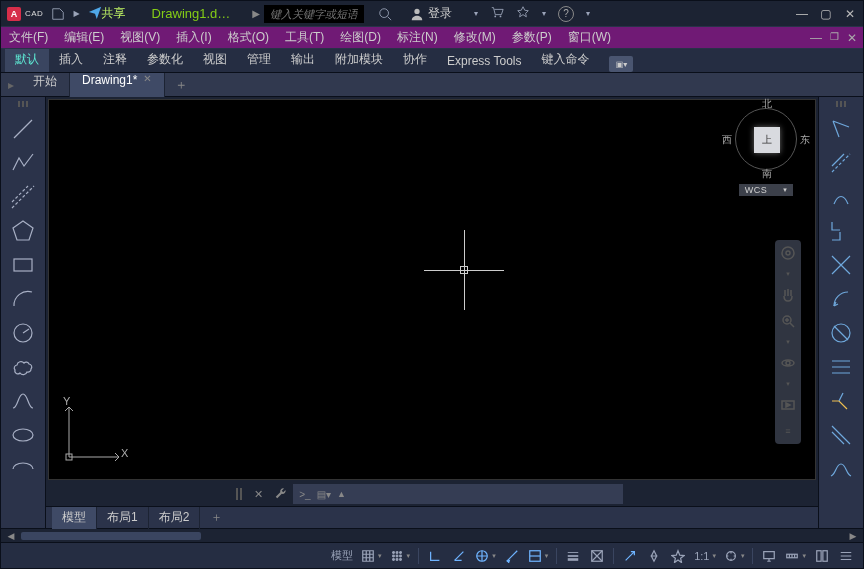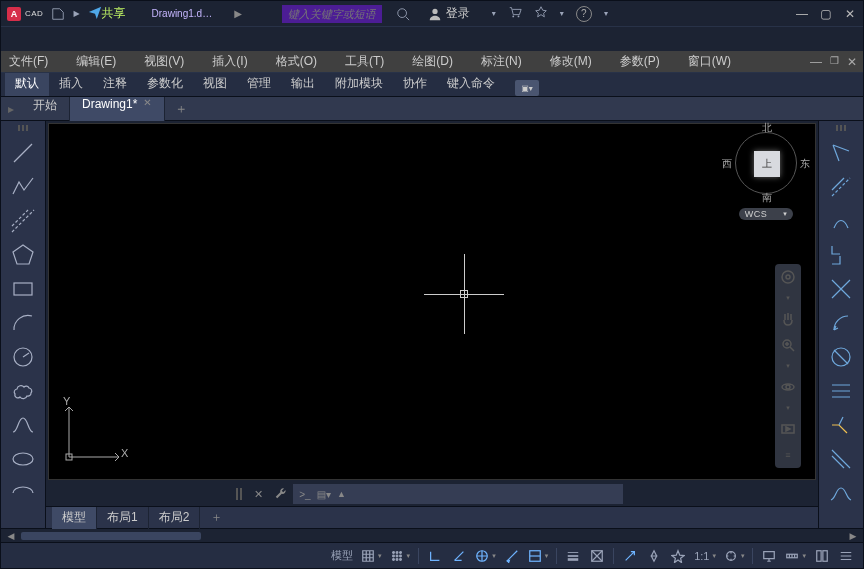--- a/index.html
+++ b/index.html
@@ -6,44 +6,44 @@
   html, body { width: 864px; height: 569px; overflow: hidden; font-family: "Microsoft YaHei", sans-serif; font-size: 12px; background: #1c2333; color: #ccc; }
   .app { width: 864px; height: 569px; display: flex; flex-direction: column; border: 1px solid #0a0f1a; }
 
   
   .titlebar { height: 26px; background: #1c2333; display: flex; align-items: center; gap: 8px; padding: 0 6px; border-bottom: 1px solid #283248; }
   .badge-a { width: 14px; height: 14px; background: #d62e4a; color: #fff; font-size: 9px; font-weight: bold; display: flex; align-items: center; justify-content: center; border-radius: 2px; }
   .badge-cad { font-size: 8px; letter-spacing: 0.5px; color: #ddd; margin-left: -4px; }
   .titlebar .icn { color: #9aa3b8; display: flex; align-items: center; }
   .titlebar .icn svg { width: 14px; height: 14px; }
   .share-link { color: #bef264; font-size: 12px; display: flex; }
-  .drawname { color: #c4b5fd; font-size: 10px; margin-left: 18px; }
+  .drawname { color: #84cc16; font-size: 13px; margin-left: 18px; }
   .searchwrap { display: flex; align-items: center; margin-left: 14px; }
   .searchwrap .tri { color: #888; font-size: 10px; margin-right: 4px; }
-  .searchbox { width: 100px; height: 18px; background: #4c1d95; border: none; color: #aaa; font-style: italic; font-size: 11px; padding: 0 6px; outline: none; margin-left: 36px; }
+  .searchbox { width: 100px; height: 18px; background: #000000; border: none; color: #aaa; font-style: italic; font-size: 11px; padding: 0 6px; outline: none; }
   .titlebar .spacer { flex: 1; }
   .login { display: flex; align-items: center; gap: 4px; font-size: 12px; color: #ccc; margin-left: 10px; }
   .topicons { display: flex; align-items: center; gap: 12px; margin-left: 14px; color: #9aa3b8; }
   .topicons svg { width: 14px; height: 14px; }
   .winctrl { display: flex; gap: 10px; margin-left: 14px; color: #bbb; }
   .winctrl .wc { width: 14px; height: 14px; display: flex; align-items: center; justify-content: center; }
 
   
-  .menubar { height: 22px; background: #404040; display: flex; align-items: center; padding: 0 8px; gap: 28px; border-bottom: 1px solid #283248; position: relative; margin-top: 24px; }
+  .menubar { height: 22px; background: #701a75; display: flex; align-items: center; padding: 0 8px; gap: 16px; border-bottom: 1px solid #283248; position: relative; }
   .menubar .m { color: #ccc; font-size: 12px; cursor: pointer; }
   .menubar .rightctrl { position: absolute; right: 6px; display: flex; gap: 8px; color: #aaa; }
 
   
   .menubar2 { height: 22px; background: #1c2333; display: flex; align-items: center; padding: 0 8px; gap: 20px; border-bottom: 1px solid #283248; }
   .menubar2 .m { color: #ccc; font-size: 12px; cursor: pointer; }
 
   
   .ribbon { height: 24px; background: #252d42; display: flex; align-items: flex-end; padding: 0 4px; gap: 0; border-bottom: 1px solid #0a0f1a; }
   .ribbon .tab { padding: 4px 10px; font-size: 12px; color: #ccc; cursor: pointer; }
-  .ribbon .tab.active { background: #3a4560; color: #ffffff; }
+  .ribbon .tab.active { background: #3a4560; color: #5eead4; }
   .ribbon .tailicon { width: 24px; height: 16px; background: #4a5570; margin-left: 10px; display: flex; align-items: center; justify-content: center; font-size: 8px; color: #ccc; border-radius: 2px; }
 
   
   .doctabs { height: 24px; background: #31394f; display: flex; align-items: center; border-bottom: 1px solid #0a0f1a; }
   .doctabs .dtab { padding: 0 12px; height: 24px; display: flex; align-items: flex-start; gap: 6px; font-size: 12px; color: #ccc; cursor: pointer; border-right: 1px solid #1c2333; }
   .doctabs .dtab.active { background: #3f4a66; color: #fff; }
   .doctabs .dtab .close { color: #888; font-size: 10px; }
   .doctabs .plus { padding: 0 10px; color: #888; font-size: 13px; }
   .doctabs .pin { width: 20px; display: flex; justify-content: center; color: #666; }
 
@@ -72,21 +72,21 @@
 
   
   .viewcube { position: absolute; right: 14px; top: 8px; width: 70px; text-align: center; font-size: 10px; color: #999; pointer-events: auto; }
   .viewcube .ring { width: 62px; height: 62px; border: 1px solid #555; border-radius: 50%; margin: 0 auto; position: relative; }
   .viewcube .face { position: absolute; width: 26px; height: 26px; background: #d8dadf; color: #333; font-size: 10px; display: flex; align-items: center; justify-content: center; left: 18px; top: 18px; box-shadow: 0 0 6px rgba(255,255,255,0.4); }
   .viewcube .ring .lbl { position: absolute; font-size: 10px; color: #aaa; }
   .viewcube .ring .n { top: -12px; left: 26px; }
   .viewcube .ring .s { bottom: -12px; left: 26px; }
   .viewcube .ring .w { left: -14px; top: 24px; }
   .viewcube .ring .e { right: -14px; top: 24px; }
-  .viewcube .wcs { margin-top: 14px; background: rgba(120,128,148,0.5); border-radius: 6px; padding: 1px 6px; display: inline-flex; gap: 16px; align-items: center; color: #d0d0d0; font-size: 9px; letter-spacing: 0.5px; }
+  .viewcube .wcs { margin-top: 14px; background: rgba(120,128,148,0.5); border-radius: 0; padding: 1px 6px; display: inline-flex; gap: 16px; align-items: center; color: #d0d0d0; font-size: 9px; letter-spacing: 0.5px; }
 
   
   .navbar { position: absolute; right: 14px; top: 140px; width: 26px; background: rgba(80,88,108,0.6); border-radius: 4px; display: flex; flex-direction: column; align-items: center; padding: 4px 0; gap: 8px; }
   .navbar .nb { width: 18px; height: 18px; display: flex; align-items: center; justify-content: center; color: #666; }
   .navbar .nb svg { width: 16px; height: 16px; stroke: #555; fill: none; stroke-width: 1.5; }
 
   
   .cmdrow { display: flex; align-items: center; background: #1c2333; height: 24px; padding: 0 4px; }
   .cmdrow .cmd-grip { display: flex; gap: 2px; padding: 0 6px; }
   .cmdrow .cmd-grip span { width: 2px; height: 12px; background: #555; }
@@ -206,20 +206,21 @@
   <div class="ribbon">
     <span class="tab active">默认</span>
     <span class="tab">插入</span>
     <span class="tab">注释</span>
     <span class="tab">参数化</span>
     <span class="tab">视图</span>
     <span class="tab">管理</span>
     <span class="tab">输出</span>
     <span class="tab">附加模块</span>
     <span class="tab">协作</span>
+    <span class="tab">Express Tools</span>
     <span class="tab">键入命令</span>
     <span class="tailicon">▣▾</span>
   </div>
 
   <div class="doctabs">
     <span class="pin">▸</span>
     <span class="dtab">
         <span>开始</span>
       </span>
     <span class="dtab active">

